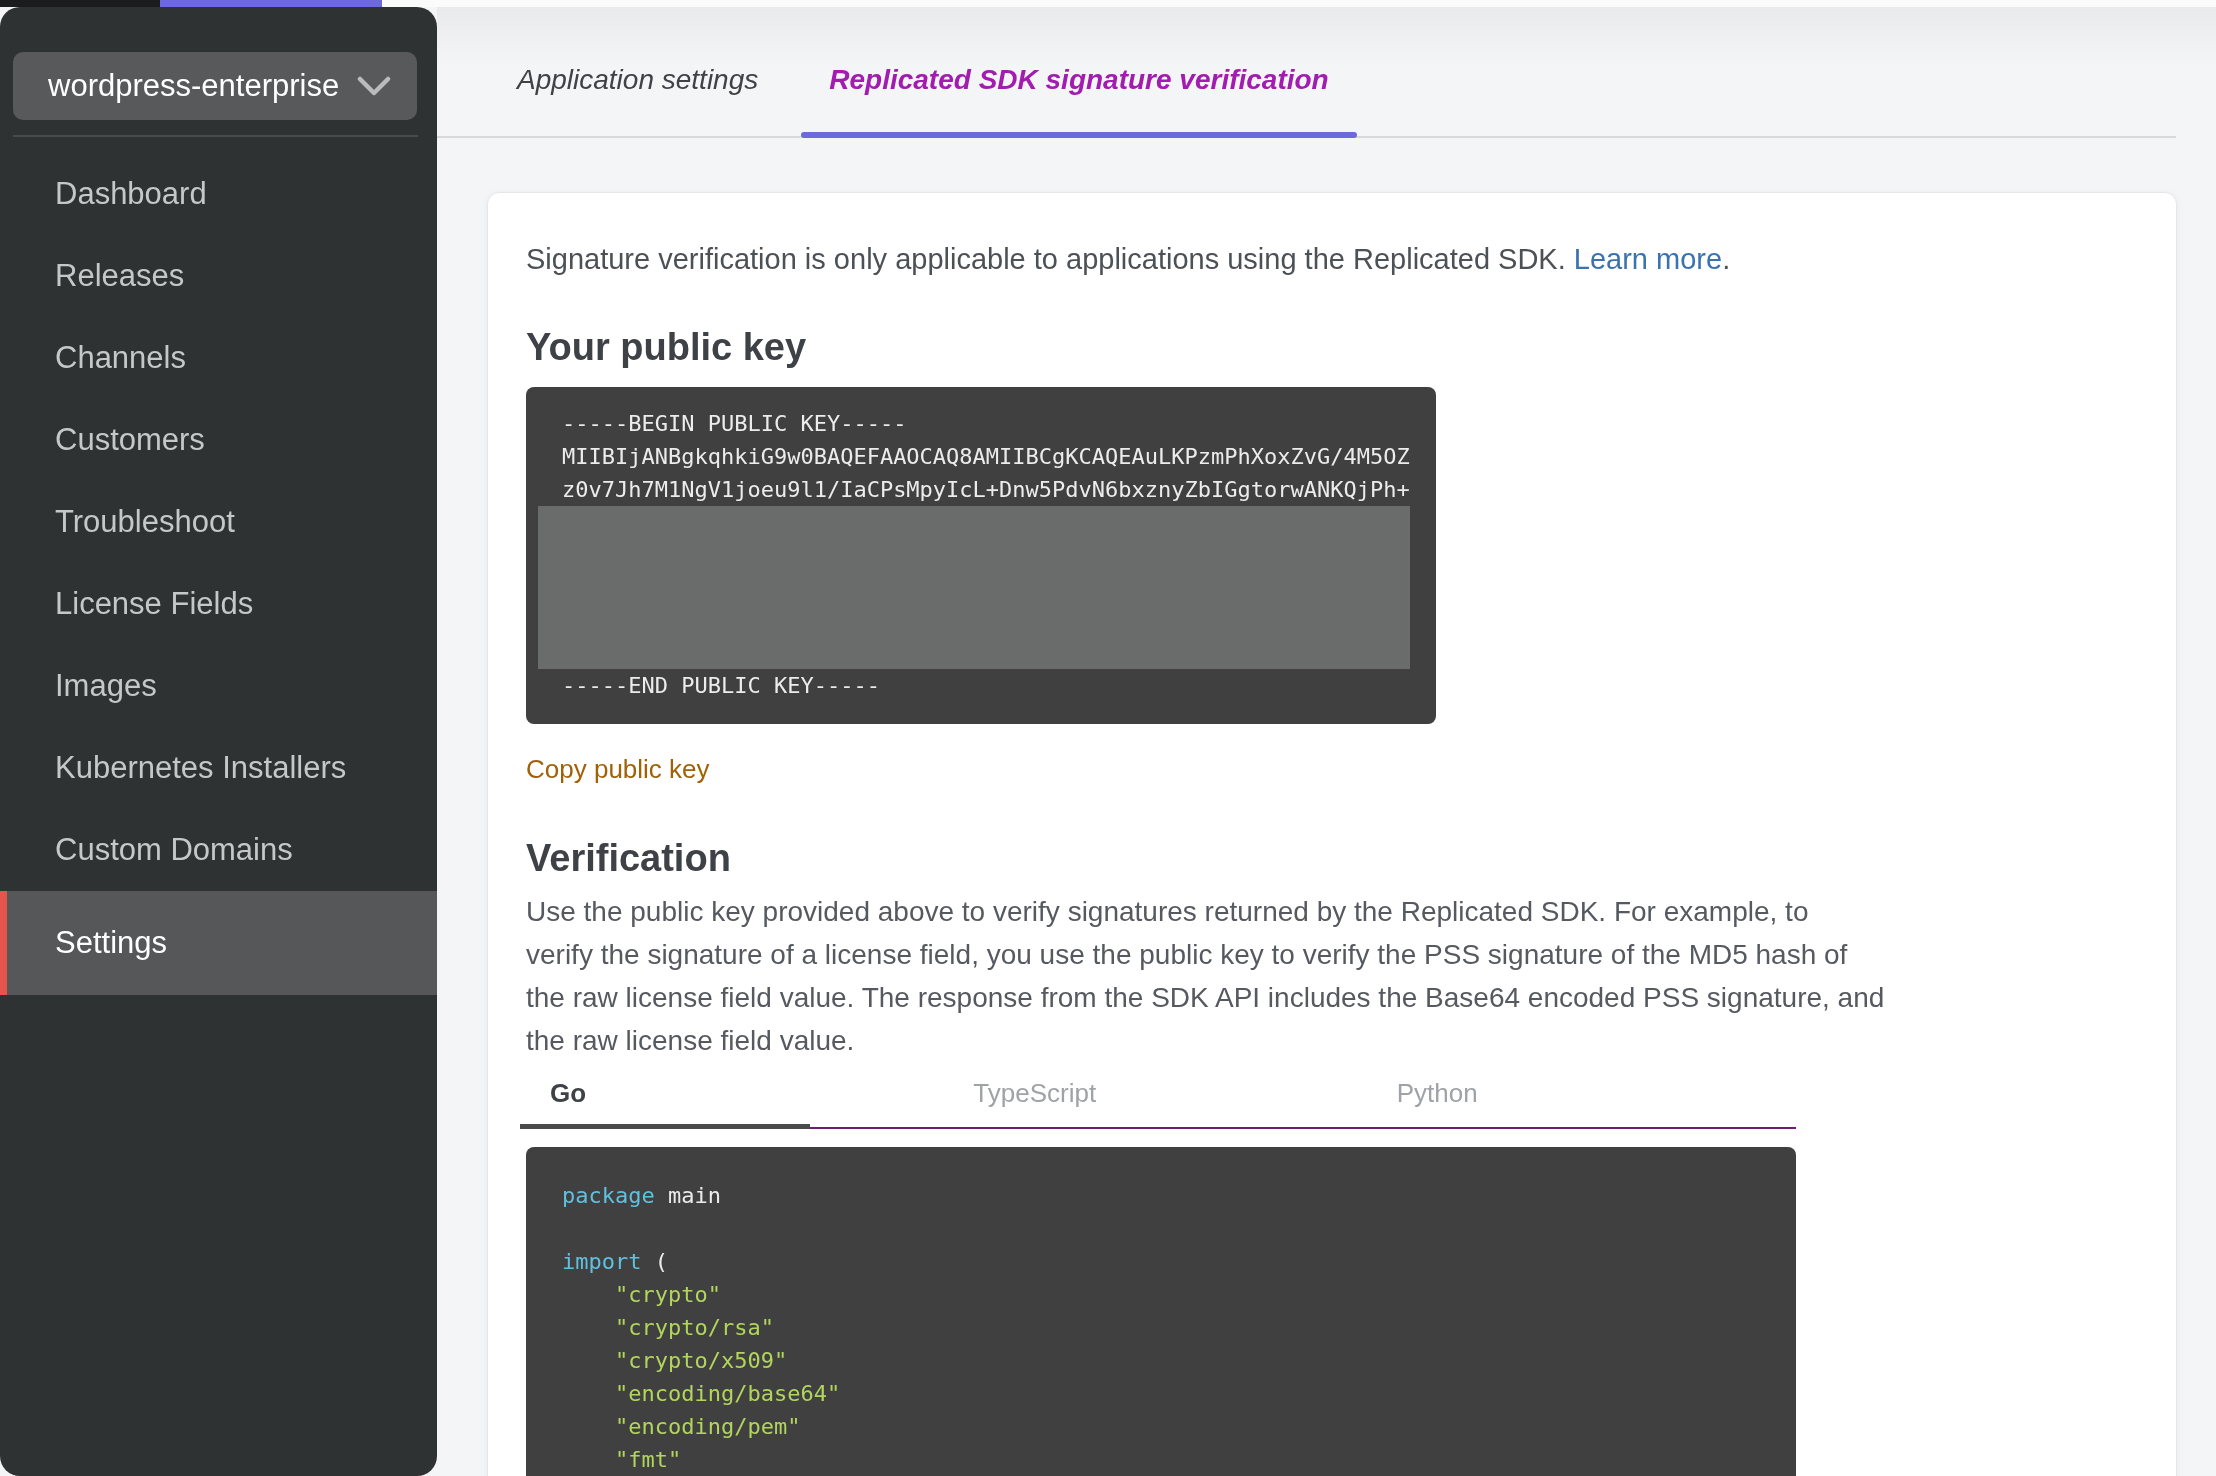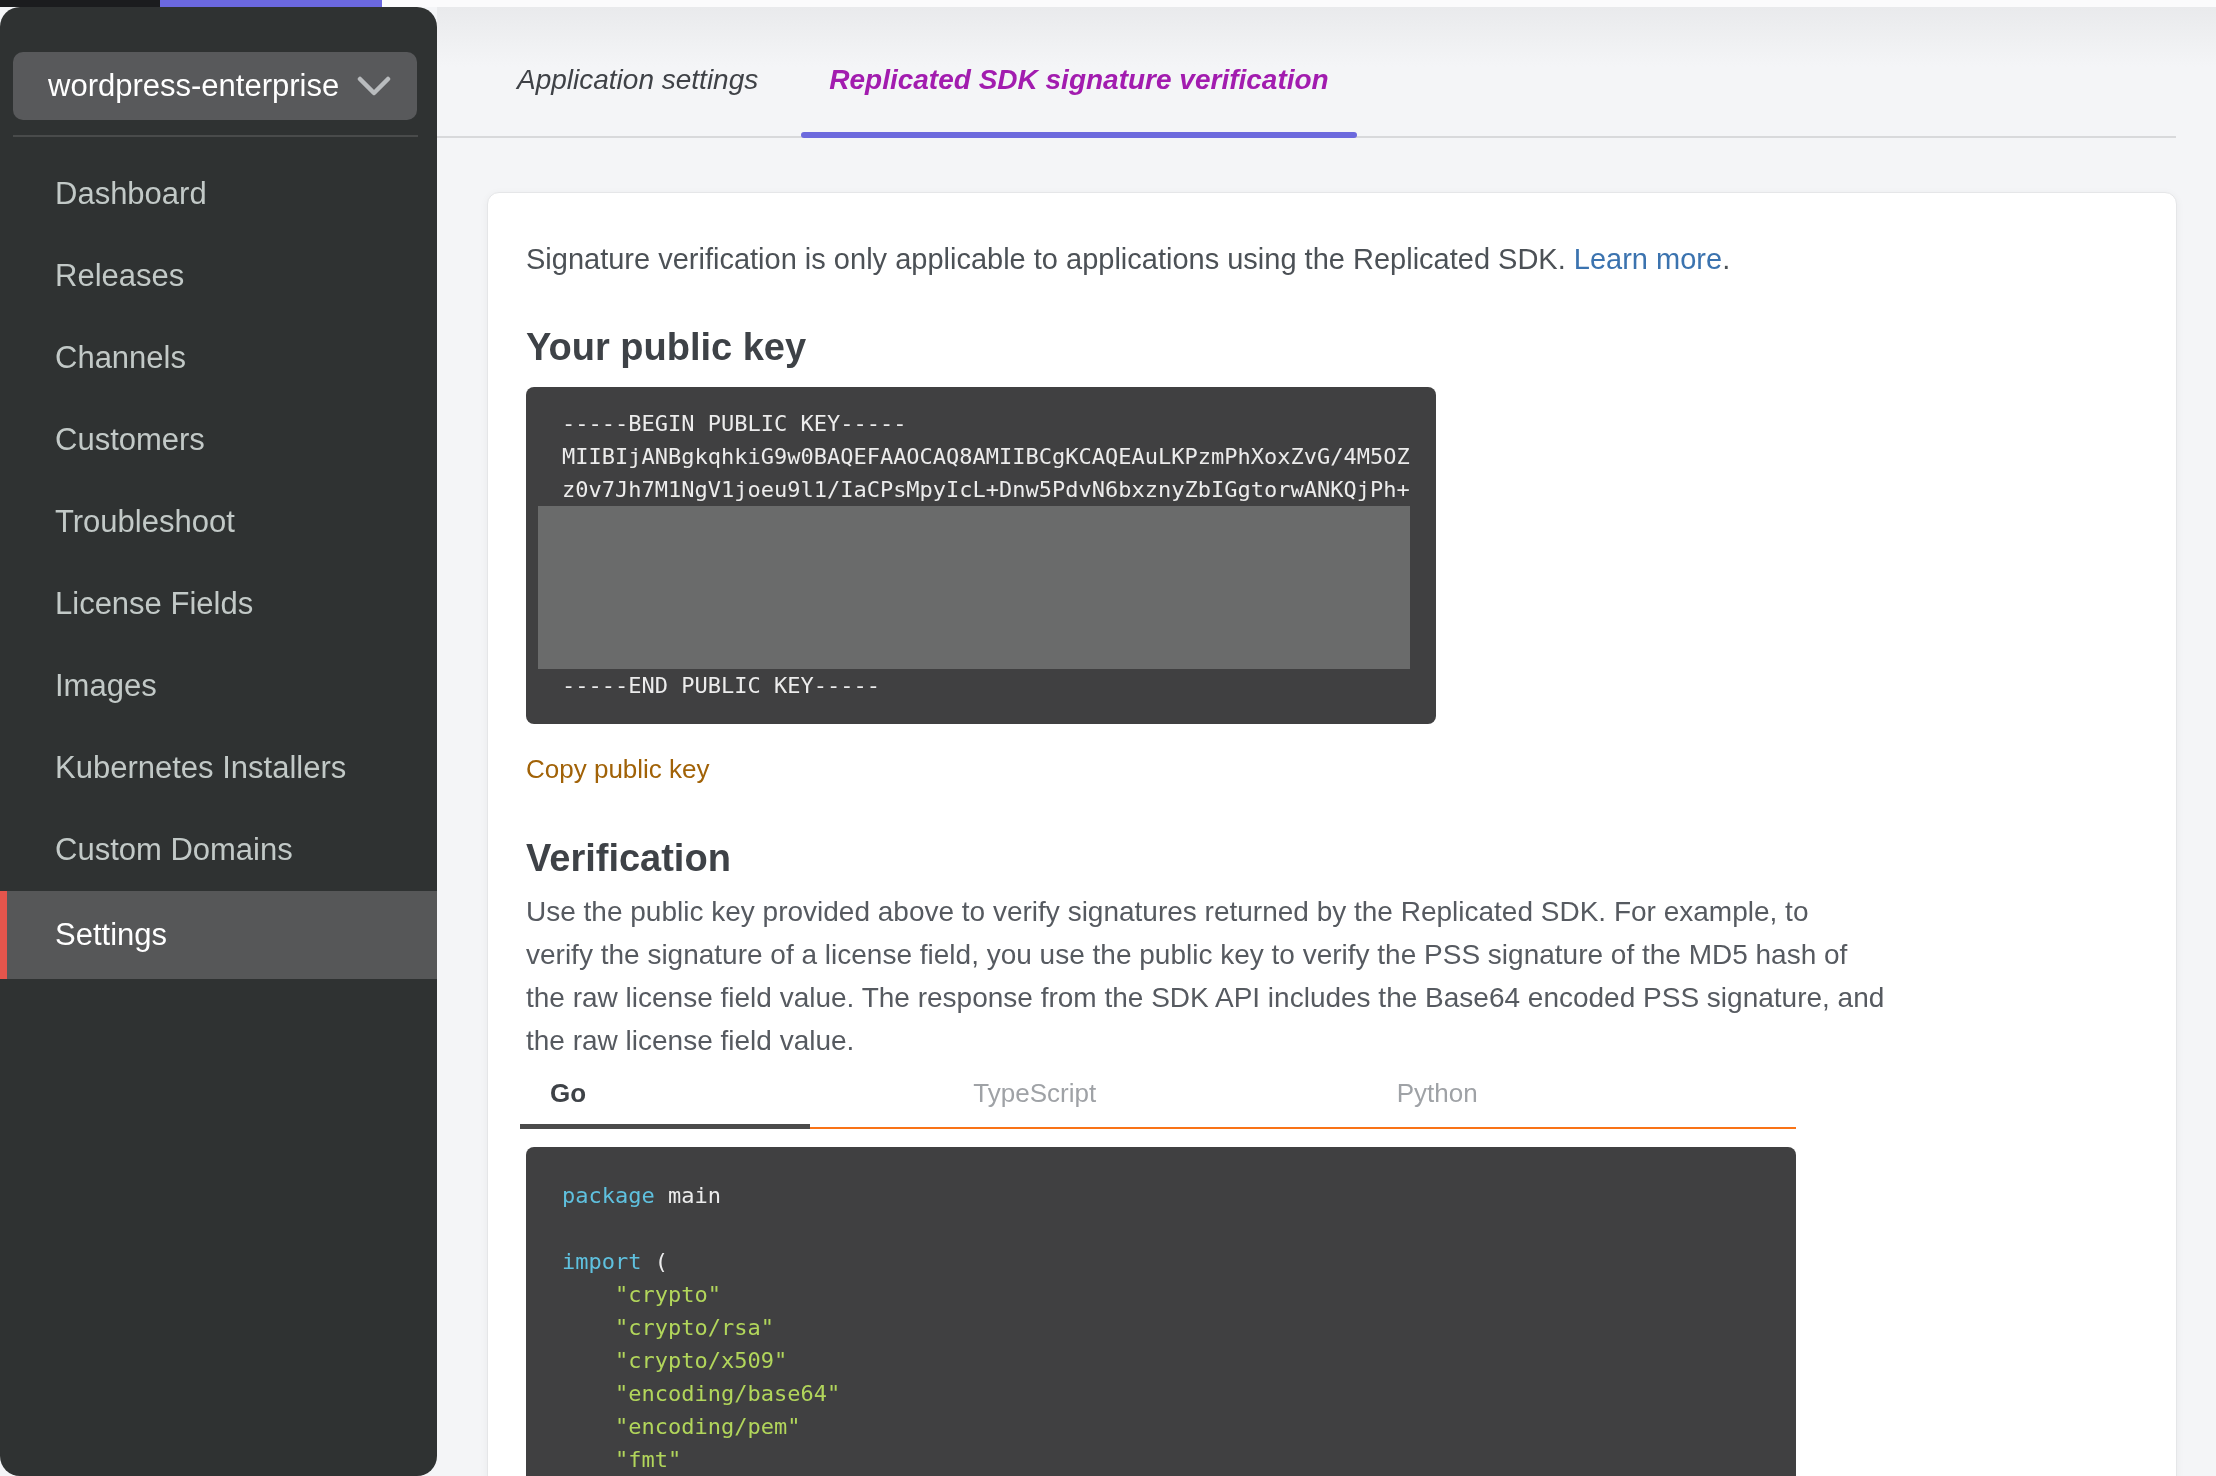--- a/index.html
+++ b/index.html
@@ -15,21 +15,21 @@
   
   .sidebar { position:absolute; left:0; top:7px; bottom:0; width:437px; background:#2f3232; z-index:10;border-radius:20px; }
   .app-selector { position:absolute; left:13px; top:45px; width:404px; height:68px; background:#58595b;
                   border-radius:10px; display:flex; align-items:center; justify-content:space-between;
                   padding:0 26px 0 35px; color:#ffffff; font-size:31px; cursor:pointer; }
   .app-selector svg { flex:0 0 auto; }
   .sidebar-divider { position:absolute; top:128px; left:13px; width:405px; height:2px; background:#494b4b; }
   .nav { position:absolute; top:146px; left:0; right:0; }
   .nav-item { height:82px; display:flex; align-items:center; padding-left:55px; font-size:31px;
               color:#c2c9c7; cursor:pointer; position:relative; }
-  .nav-item.active { background:#565758; color:#ffffff; height:88px; }
+  .nav-item.active { background:#565758; color:#ffffff; height:104px; }
   .nav-item.active::before { content:""; position:absolute; left:0; top:0; bottom:0; width:7px; background:#e5554c; }
 
   
   .main { position:absolute; left:437px; top:7px; right:0; bottom:0; background:#f4f5f7; }
   .main::before { content:""; position:absolute; top:0; left:0; right:0; height:60px;
                   background:linear-gradient(#e9eaec, #f4f5f7); pointer-events:none; }
   .tabbar { position:absolute; top:0; left:0; width:1739px; height:131px; border-bottom:2px solid #d8d9db;
             display:flex; align-items:flex-end; padding-left:52px; }
   .tab { font-size:28px; color:#3f4247; padding:0 28px 40px; position:relative; cursor:pointer; white-space:nowrap;font-style:italic; }
   .tab + .tab { margin-left:15px; }
@@ -51,21 +51,21 @@
   .codeblock { background:#404041; border-radius:8px; color:#ececec;
                font-family:"DejaVu Sans Mono", monospace; font-size:22px; line-height:33px; }
   .pubkey { width:910px; margin-top:18px; padding:20px 24px 22px 36px; }
   .code-line { white-space:pre; }
   .redacted { height:163px; background:#6a6b6b; margin:0 2px 0 -24px; }
 
   .copy-link { display:inline-block; margin-top:30px; font-size:26px; color:#a16207; text-decoration:none; cursor:pointer; }
 
   .para { margin-top:10px; font-size:28px; line-height:43px; color:#565a60; }
 
-  .code-tabs { width:1270px; display:flex; border-bottom:2px solid #f97316; margin-top:8px; }
+  .code-tabs { width:1270px; display:flex; border-bottom:2px solid #701a75; margin-top:8px; }
   .code-tab { flex:1; font-size:26px; color:#9fa2a6; padding:8px 0 18px 24px; position:relative; cursor:pointer; }
   .code-tab.active { color:#3e4247; font-weight:700; }
   .code-tab.active::after { content:""; position:absolute; left:-6px; width:290px; bottom:-2px; height:5px; background:#4b4b4b; }
 
   .gocode { width:1270px; margin-top:18px; padding:32px 30px 30px 36px; height:420px; }
   .tok-kw { color:#5fc1df; }
   .tok-str { color:#b2d65b; }
   .tok-pl { color:#ececec; }
 </style>
 </head>

